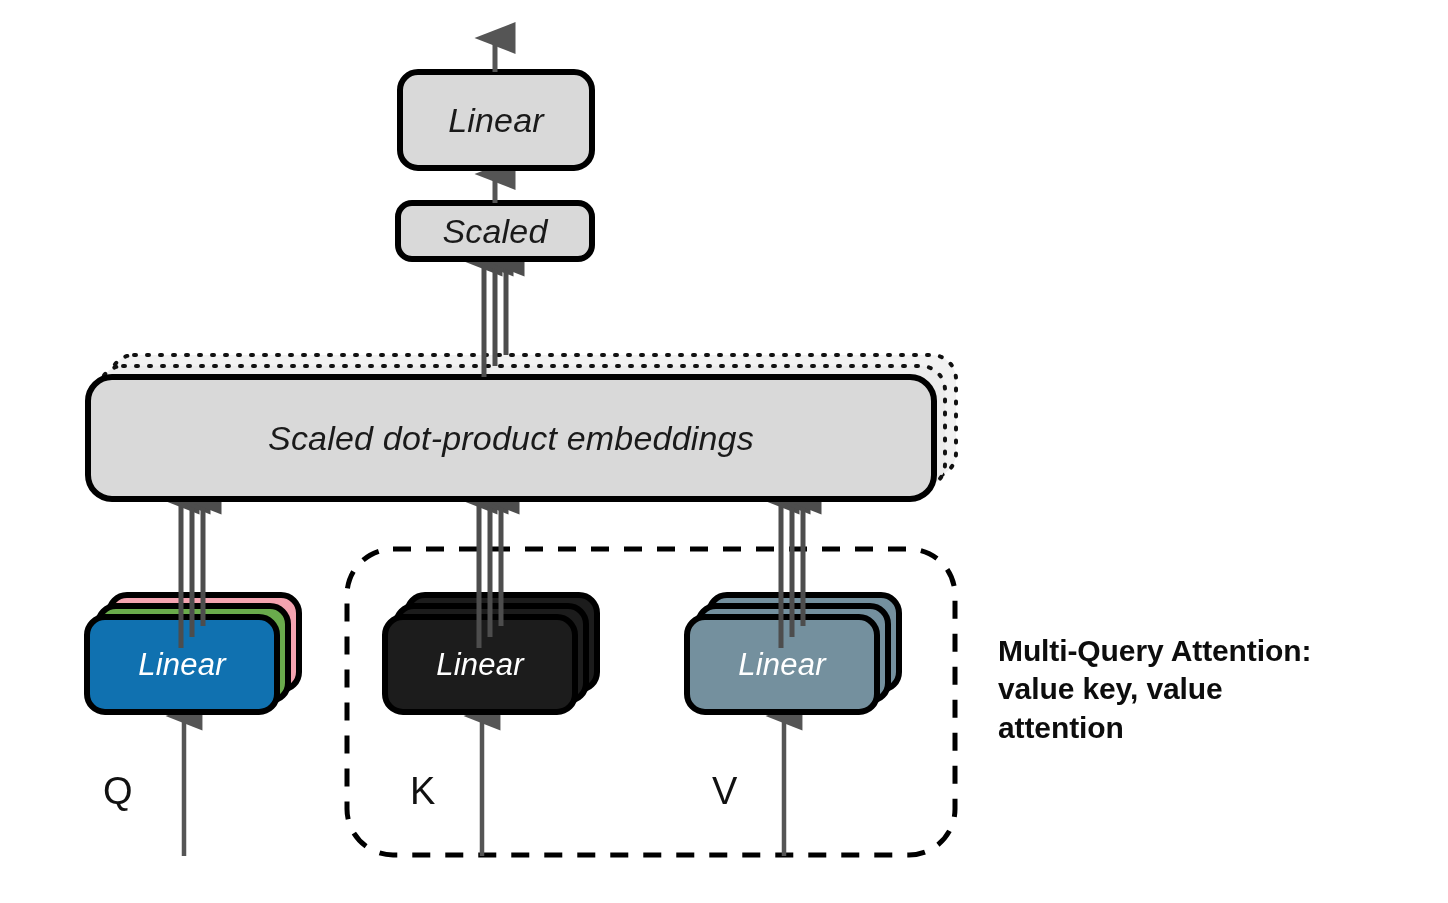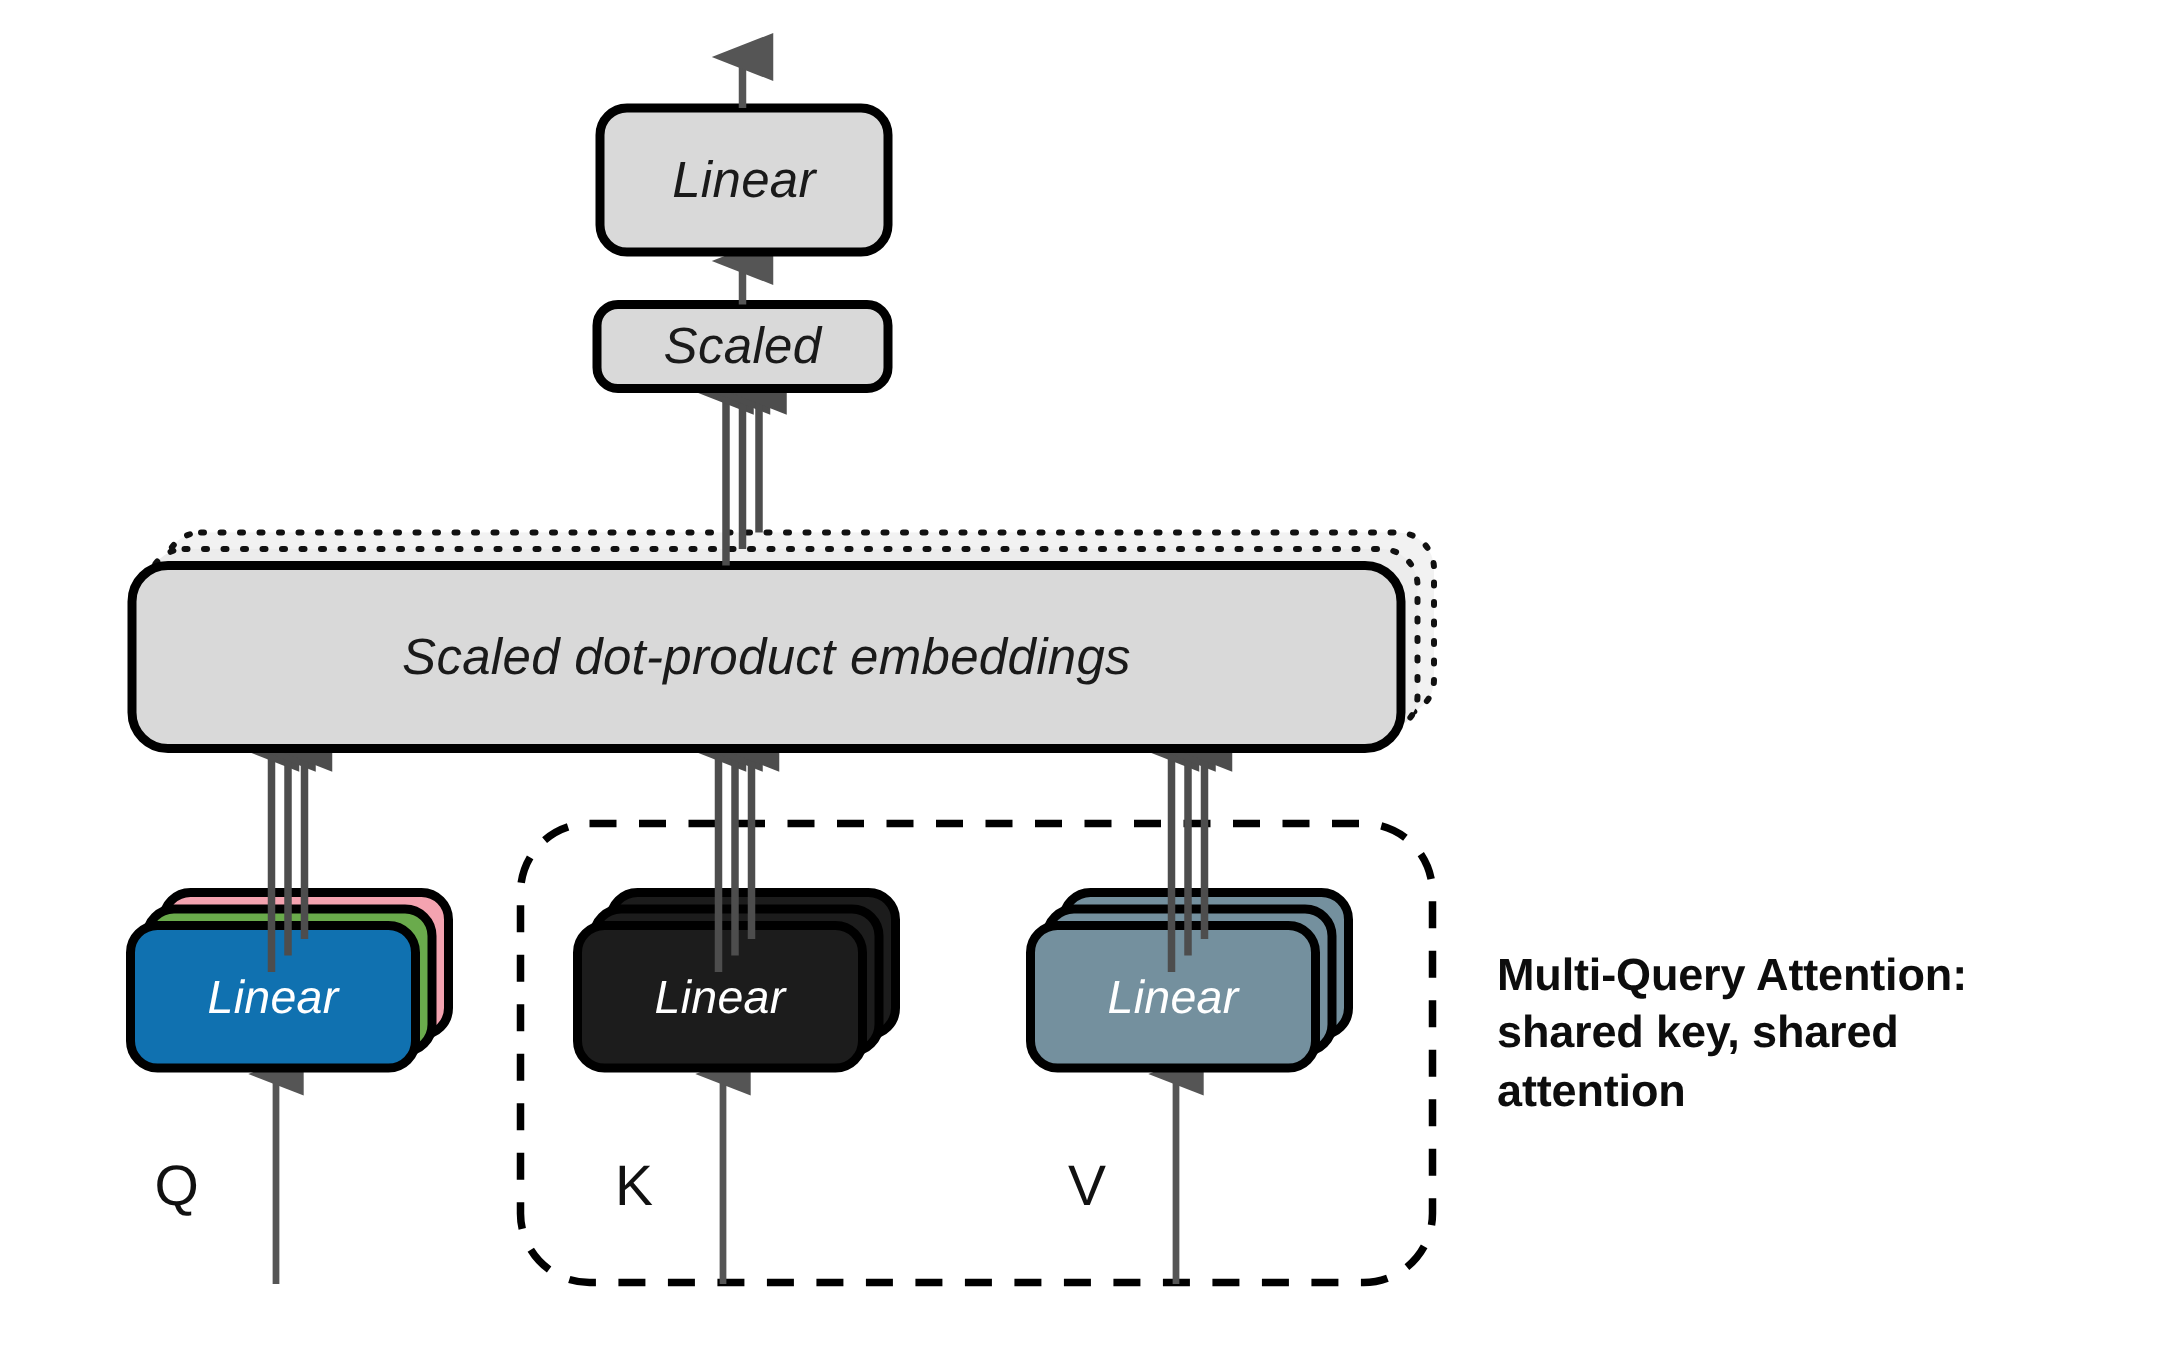--- a/index.html
+++ b/index.html
@@ -147,15 +147,15 @@
 <div class="node-label stack-label" style="left:687px; top:617px; width:190px; height:95px;">Linear</div>
 
 <div class="qkv-label" style="left:103px; top:770px;">Q</div>
 
 <div class="qkv-label" style="left:410px; top:770px;">K</div>
 
 <div class="qkv-label" style="left:712px; top:770px;">V</div>
 
 <div class="annotation" style="left:998px; top:632px; width:420px;">
   <span class="ann-line">Multi-Query Attention:</span>
-  <span class="ann-line">shared key, shared</span>
+  <span class="ann-line">value key, value</span>
   <span class="ann-line">attention</span>
 </div>
 
 </body></html>

